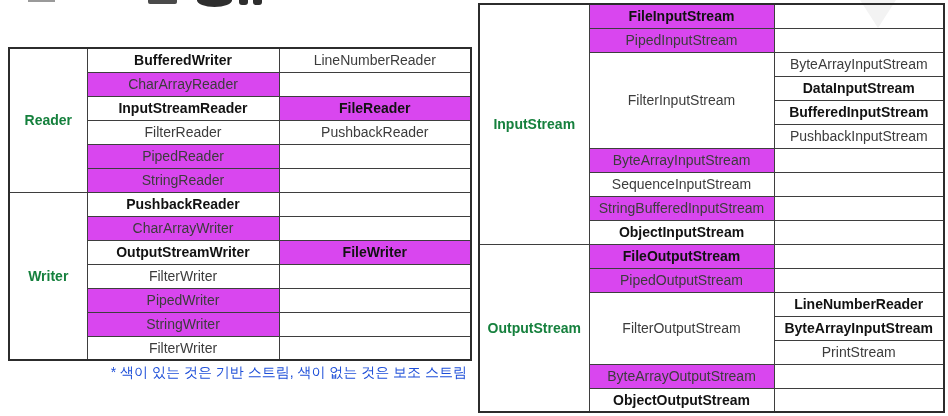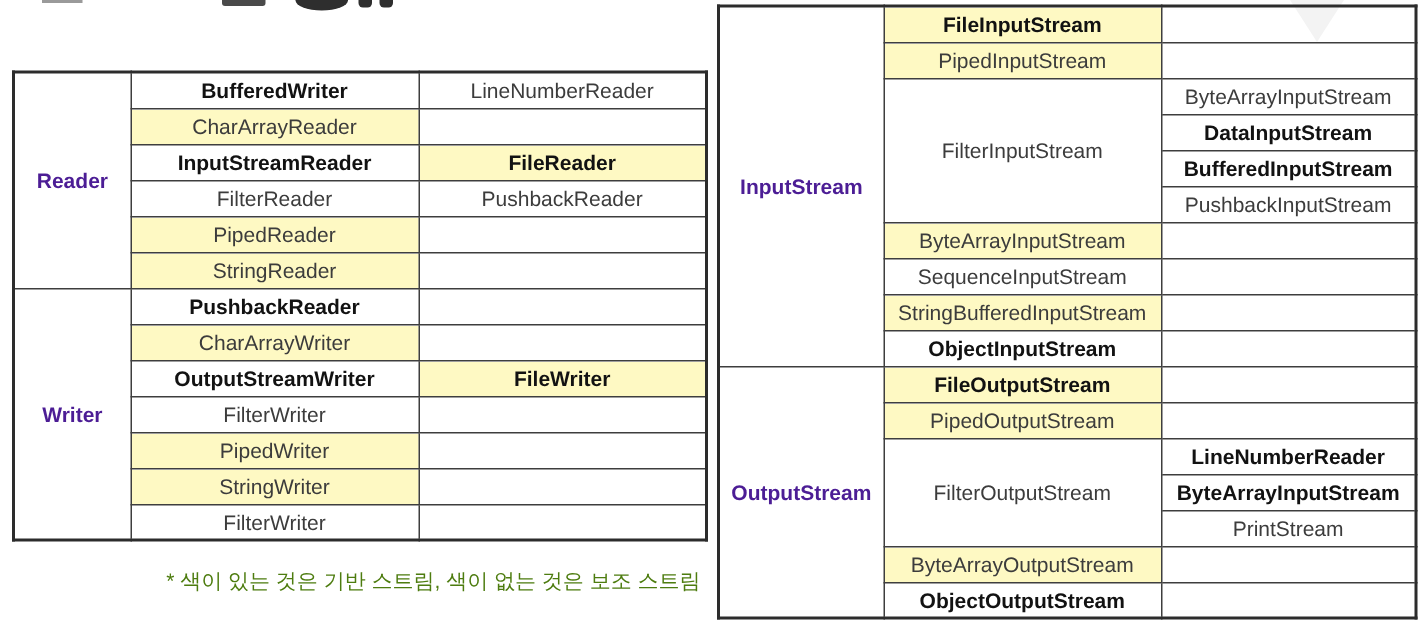--- a/index.html
+++ b/index.html
@@ -23,32 +23,32 @@
     text-align: center;
     vertical-align: middle;
     font-size: 14px;
     color: #3c3c3c;
     height: 24px;
     padding: 0 2px;
     white-space: nowrap;
     overflow: hidden;
   }
   td.bold { font-weight: bold; color: #121212; }
-  td.shaded { background: #fef9c3; }
-  td.sec { font-weight: bold; color: #4c1d95; }
+  td.shaded { background: #d946ef; }
+  td.sec { font-weight: bold; color: #15803d; }
 
   #rw-table { left: 8px; top: 47px; width: 464px; }
   #io-table { left: 478px; top: 3px; width: 467px; }
 
   #caption {
     position: absolute;
-    left: 8px; top: 379px; width: 459px;
+    left: 8px; top: 364px; width: 459px;
     text-align: right;
     font-size: 14px;
-    color: #4d7c0f;
+    color: #1d4ed8;
     z-index: 1;
   }
 
   
   .watermark {
     position: absolute; left: 860px; top: 0;
     width: 36px; height: 28px;
     background: #f3f3f3;
     clip-path: polygon(0 0, 100% 0, 50% 100%);
     z-index: 0;

